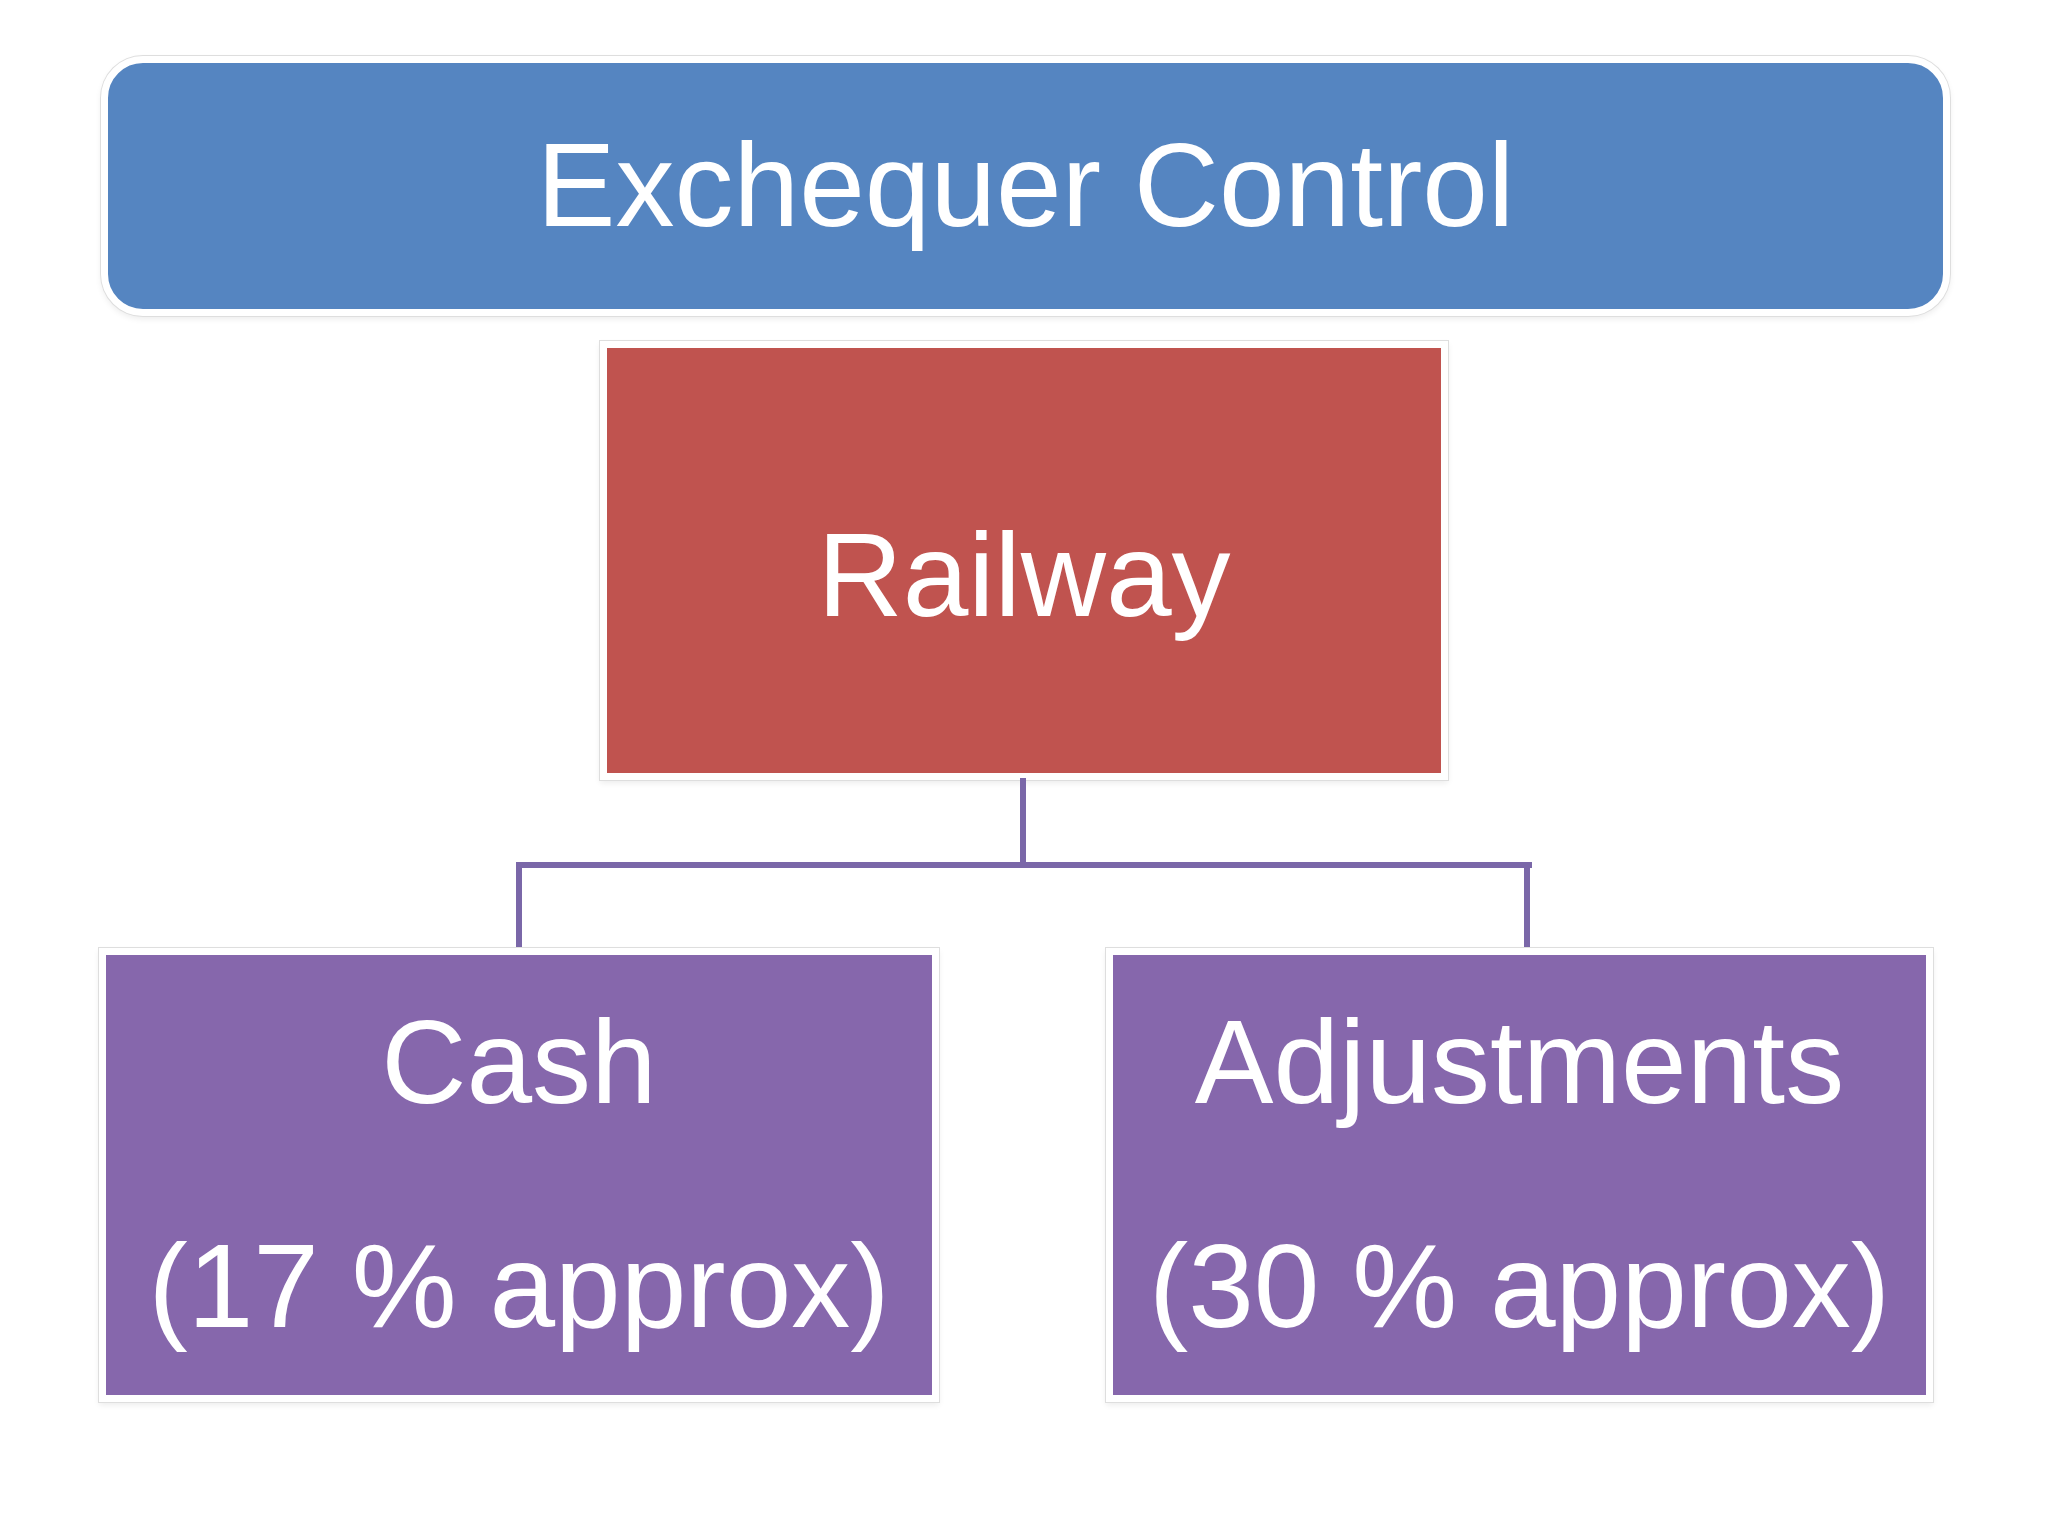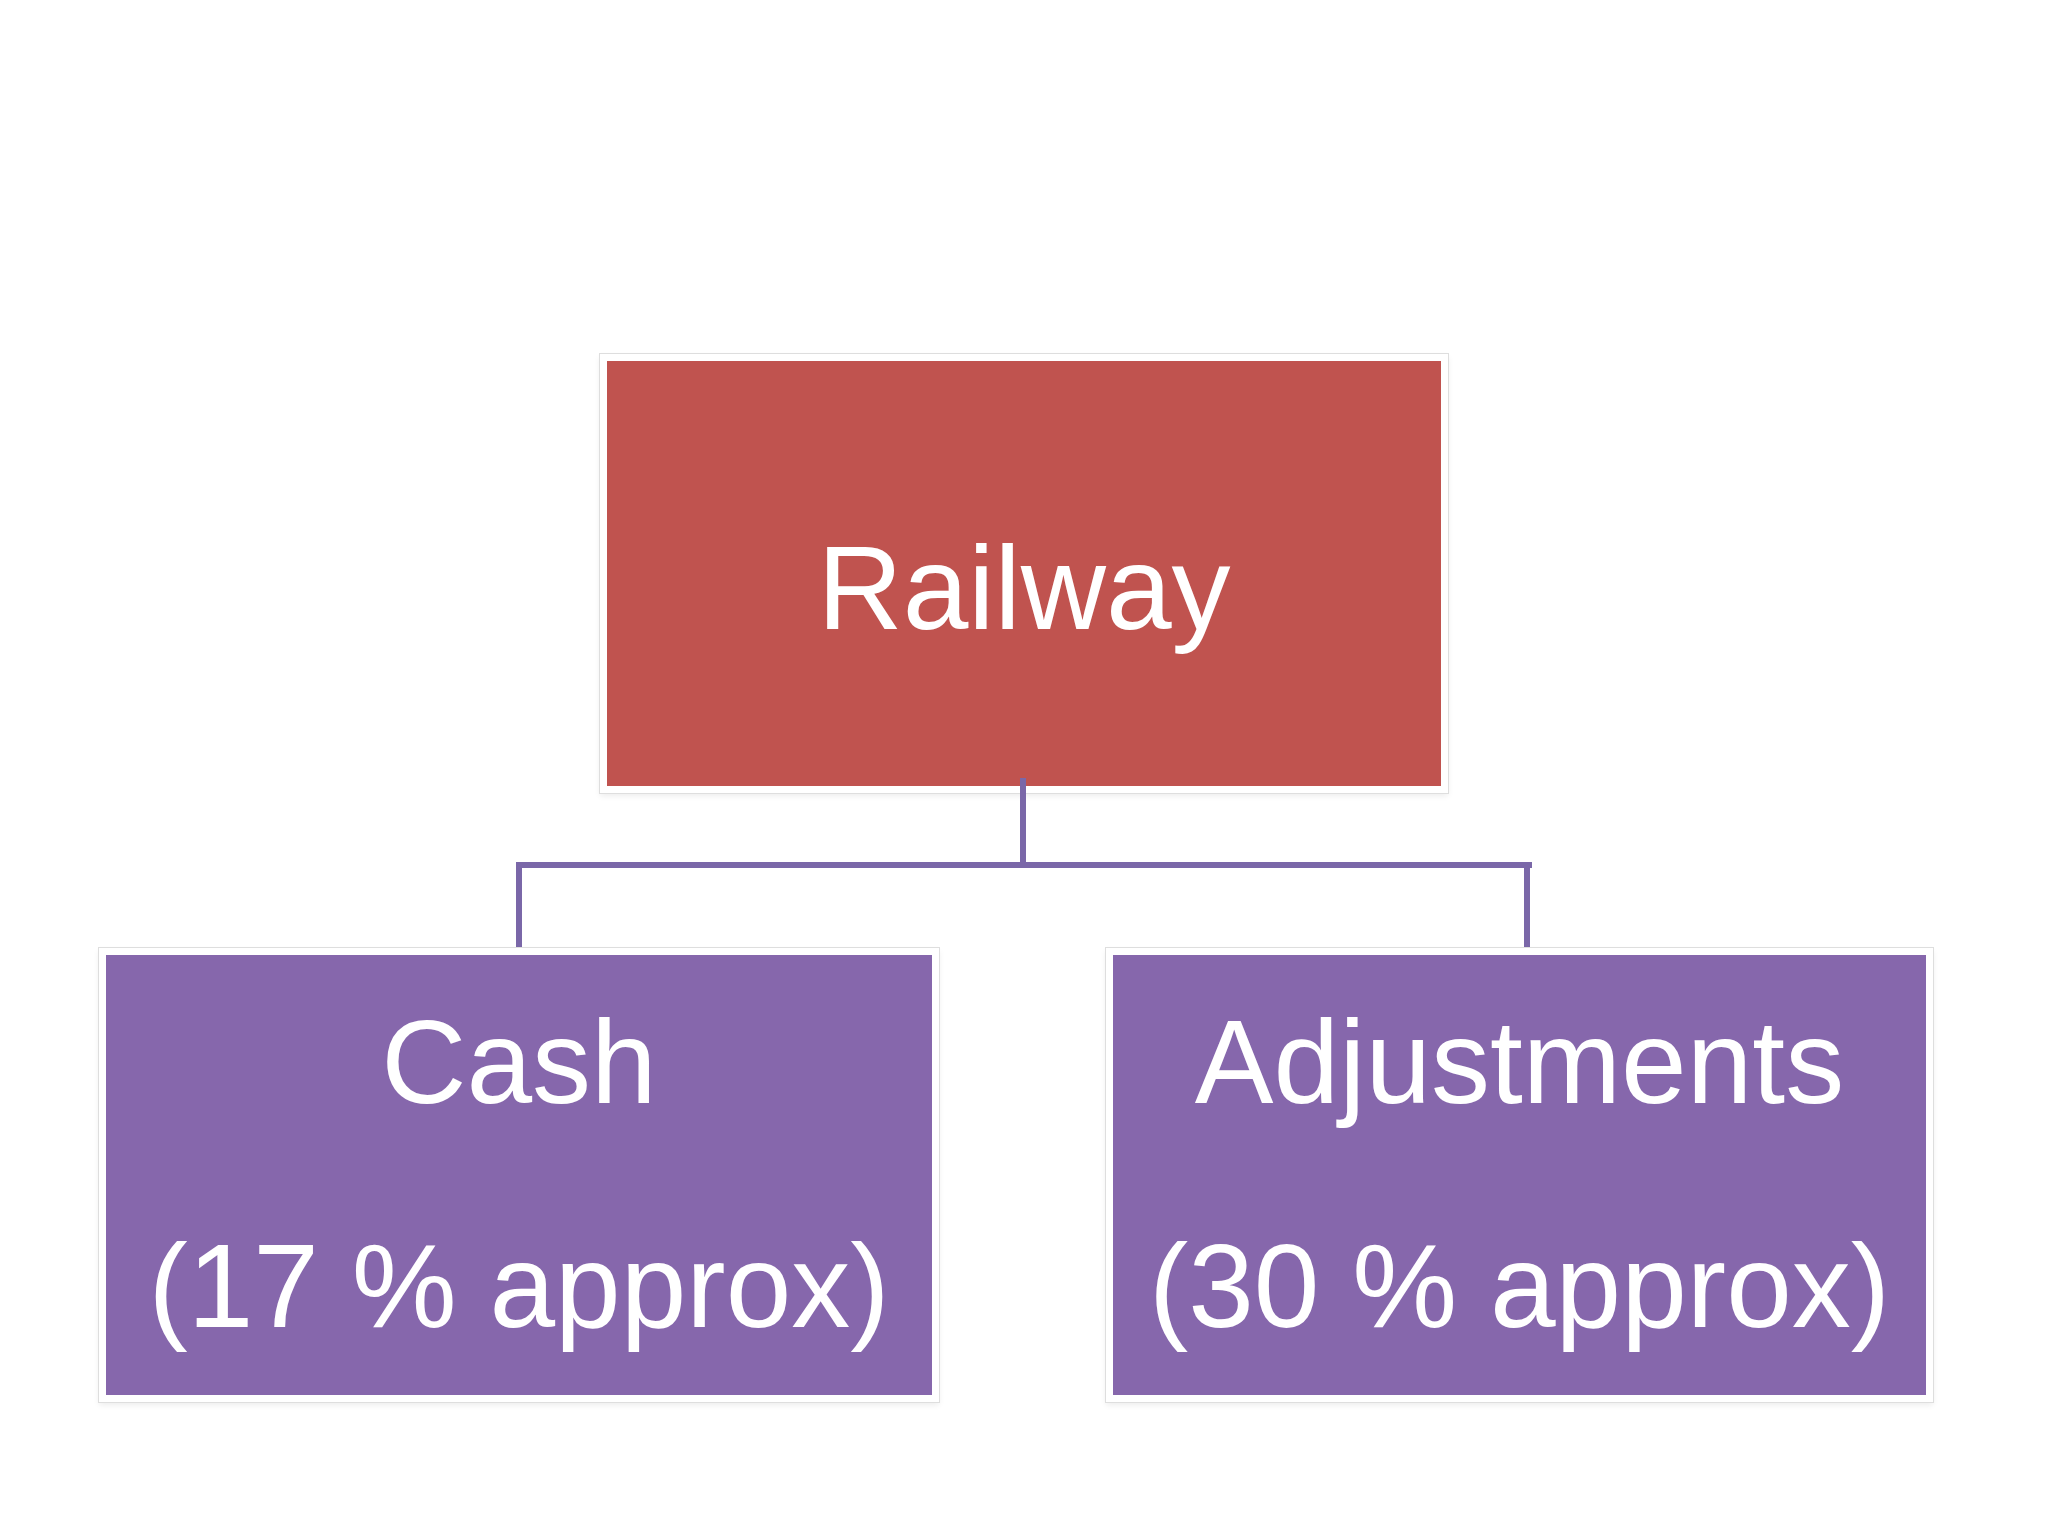--- a/index.html
+++ b/index.html
@@ -23,21 +23,21 @@
     font-size:118px;
     line-height:1.22;
   }
   .node-root{
     left:101px;top:56px;width:1849px;height:260px;
     background:#5585C1;
     border-radius:42px;
     justify-content:center;
   }
   .node-middle{
-    left:600px;top:354px;width:848px;height:439px;
+    left:600px;top:341px;width:848px;height:439px;
     background:#C0534F;
     justify-content:center;
     padding-top:30px;
   }
   .node-leaf{
     top:948px;height:454px;
     background:#8667AC;
     justify-content:center;
     row-gap:80px;
     text-align:center;
@@ -52,20 +52,23 @@
   .conn-stem{left:1020px;top:778px;width:6px;height:90px;}
   .conn-hline{left:516px;top:862px;width:1016px;height:6px;}
   .conn-drop-left{left:516px;top:862px;width:6px;height:90px;}
   .conn-drop-right{left:1524px;top:862px;width:6px;height:90px;}
 </style>
 </head>
 <body>
 
 <div class="canvas">
 
+  <div class="node node-root" style="background: rgb(85, 133, 193);">
+    <div class="line">Exchequer Control</div>
+  </div>
 
   <div class="node node-middle" style="background: rgb(192, 83, 79);">
     <div class="line">Railway</div>
   </div>
 
   <div class="connector conn-stem" style="background: rgb(122, 103, 168);"></div>
   <div class="connector conn-hline" style="background: rgb(122, 103, 168);"></div>
   <div class="connector conn-drop-left" style="background: rgb(122, 103, 168);"></div>
   <div class="connector conn-drop-right" style="background: rgb(122, 103, 168);"></div>
 

